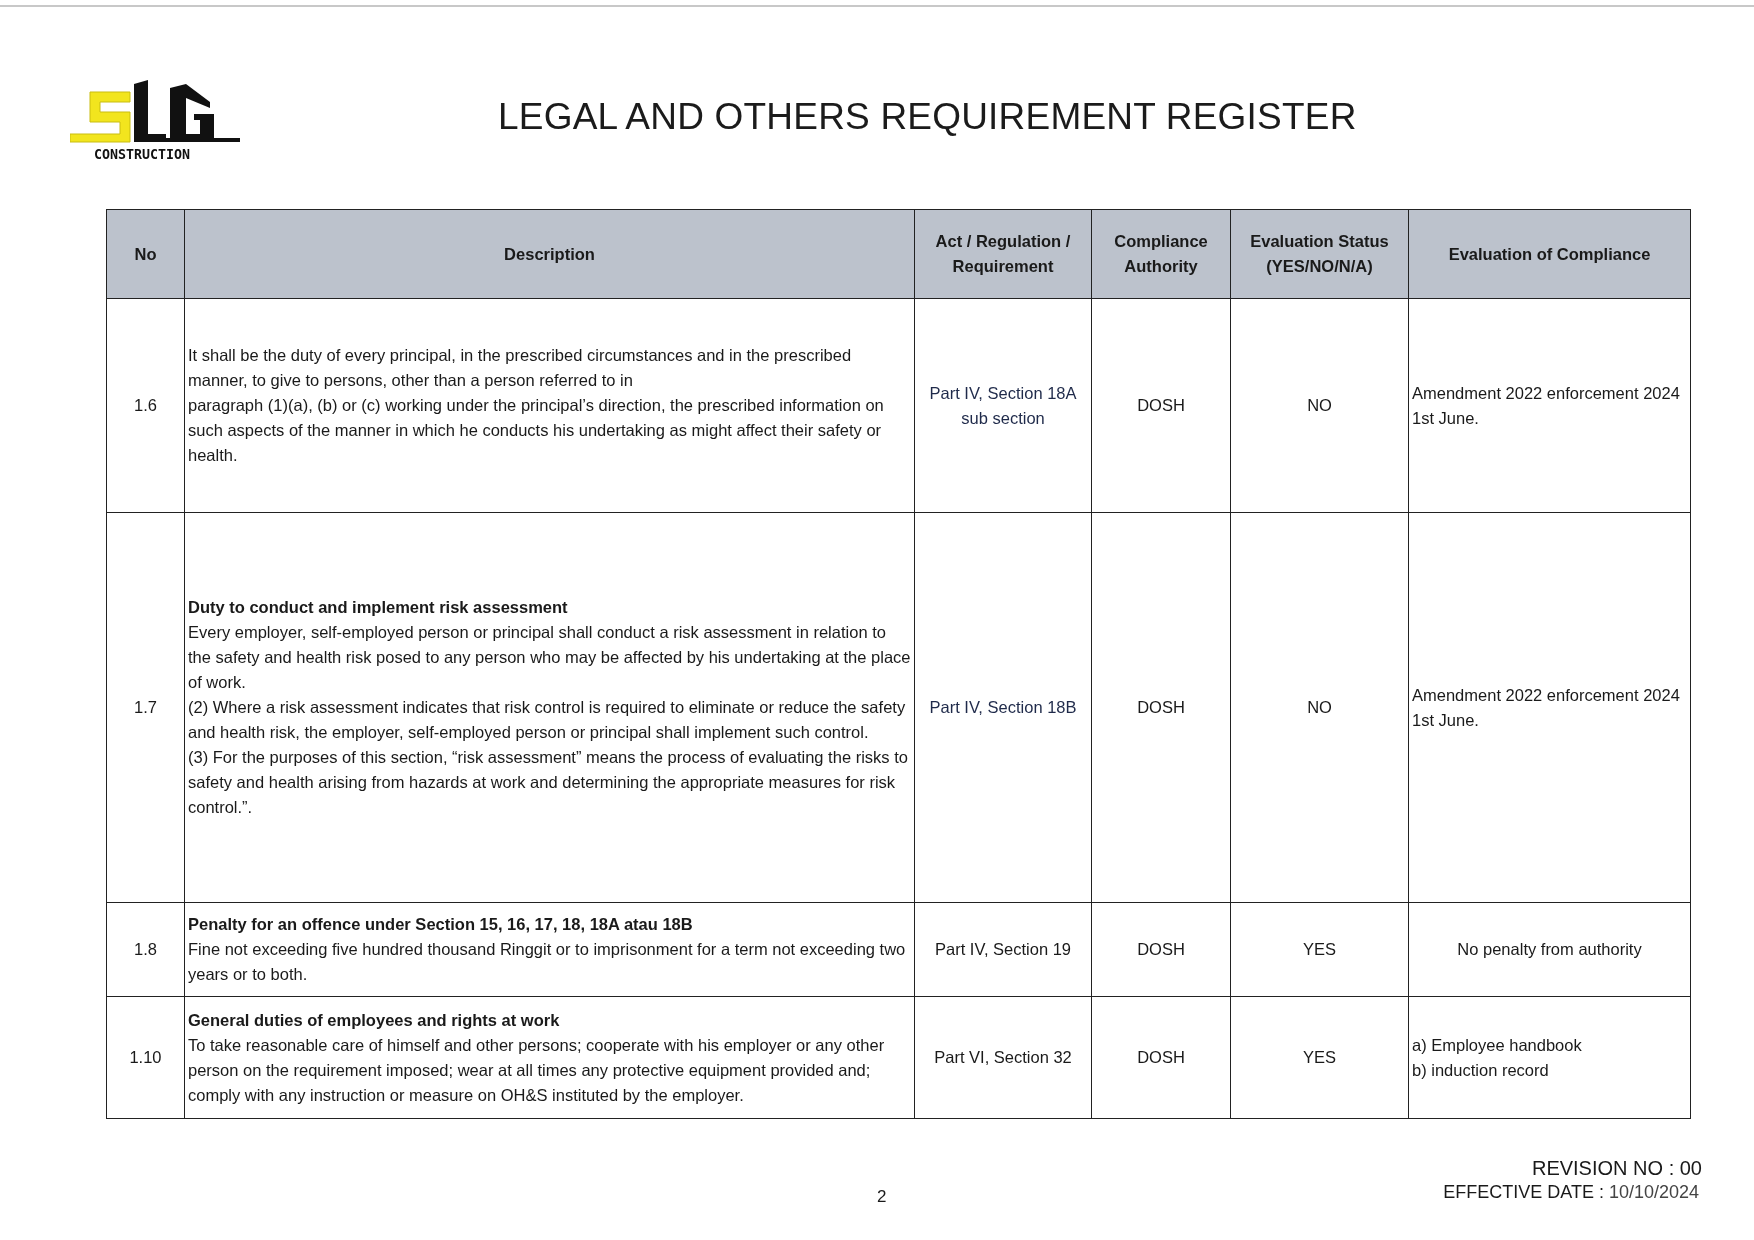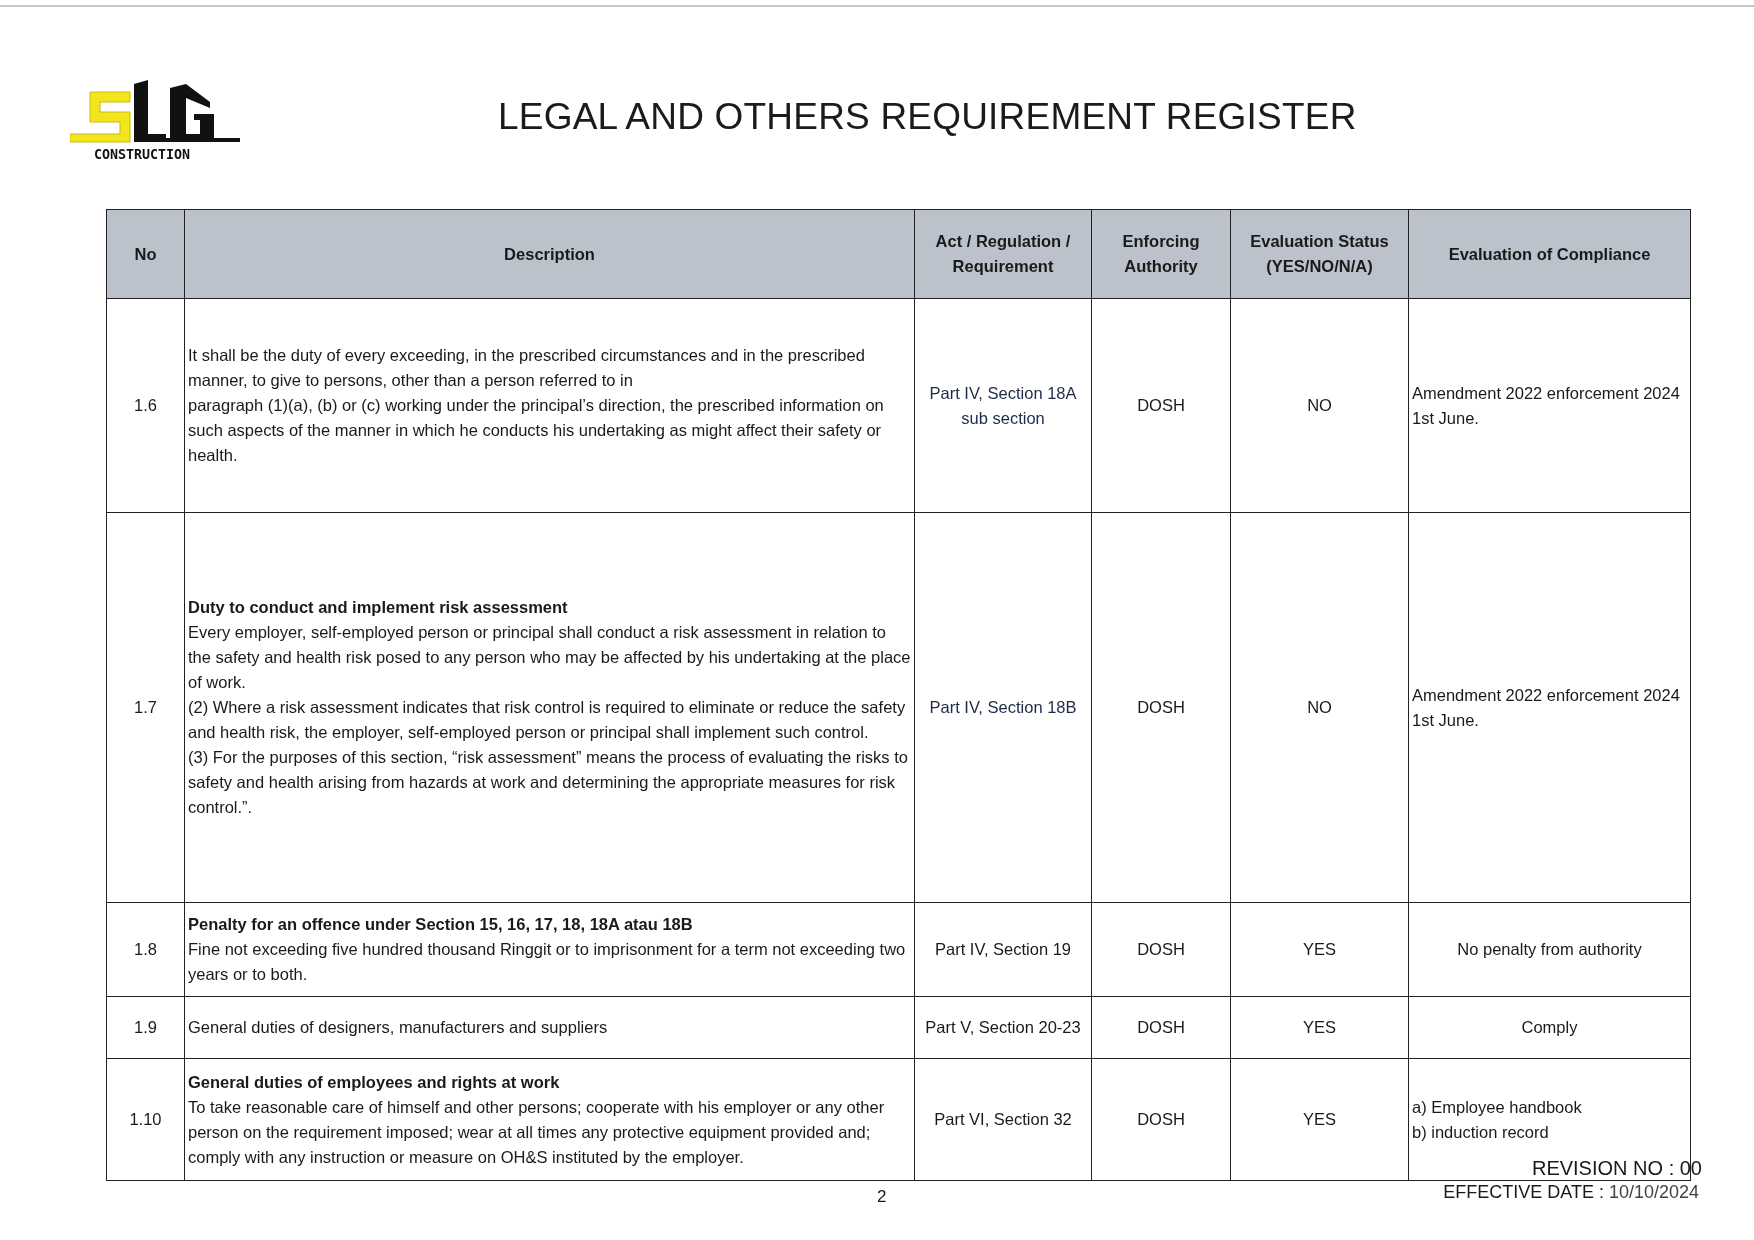--- a/index.html
+++ b/index.html
@@ -69,31 +69,31 @@
       <col style="width:177px">
       <col style="width:139px">
       <col style="width:178px">
       <col style="width:282px">
   </colgroup>
   <thead>
     <tr>
       <th>No</th>
       <th>Description</th>
       <th>Act / Regulation / Requirement</th>
-      <th>Enforcing Authority</th>
+      <th>Compliance Authority</th>
       <th>Evaluation Status (YES/NO/N/A)</th>
       <th>Evaluation of Compliance</th>
     </tr>
   </thead>
   <tbody>
 
     <tr style="height:214px">
       <td class="no">1.6</td>
       <td class="desc">
-        <div>It shall be the duty of every exceeding, in the prescribed circumstances and in the prescribed manner, to give to persons, other than a person referred to in</div>
+        <div>It shall be the duty of every principal, in the prescribed circumstances and in the prescribed manner, to give to persons, other than a person referred to in</div>
         <div>paragraph (1)(a), (b) or (c) working under the principal’s direction, the prescribed information on such aspects of the manner in which he conducts his undertaking as might affect their safety or health.</div>
       </td>
       <td class="center act">Part IV, Section 18A sub section</td>
       <td class="center">DOSH</td>
       <td class="center">NO</td>
       <td class="eval-left">Amendment 2022 enforcement 2024 1st June.</td>
     </tr>
 
     <tr style="height:390px">
       <td class="no">1.7</td>
@@ -114,28 +114,20 @@
       <td class="desc">
         <div class="bold">Penalty for an offence under Section 15, 16, 17, 18, 18A atau 18B</div>
         <div>Fine not exceeding five hundred thousand Ringgit or to imprisonment  for a term not exceeding two years or to both.</div>
       </td>
       <td class="center">Part IV, Section 19</td>
       <td class="center">DOSH</td>
       <td class="center">YES</td>
       <td class="eval-center">No penalty from authority</td>
     </tr>
 
-    <tr style="height:62px">
-      <td class="no">1.9</td>
-      <td class="desc">General duties of designers, manufacturers and suppliers</td>
-      <td class="center">Part V, Section 20-23</td>
-      <td class="center">DOSH</td>
-      <td class="center">YES</td>
-      <td class="eval-center">Comply</td>
-    </tr>
 
     <tr style="height:122px">
       <td class="no">1.10</td>
       <td class="desc">
         <div class="bold">General duties of employees and rights at work</div>
         <div>To take reasonable care of himself and other persons; cooperate  with his employer or any other person on the requirement imposed; wear at all times any protective equipment provided and; comply with any instruction or measure on OH&amp;S instituted by the employer.</div>
       </td>
       <td class="center">Part VI, Section 32</td>
       <td class="center">DOSH</td>
       <td class="center">YES</td>

